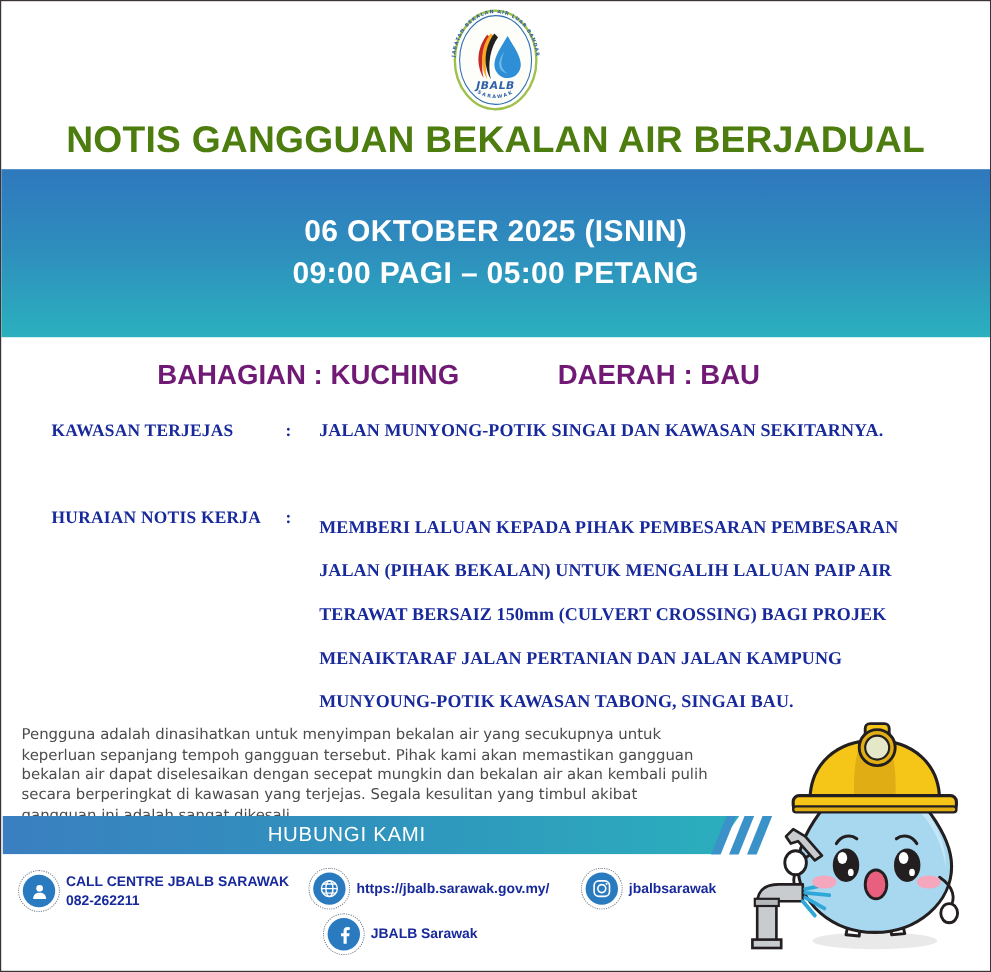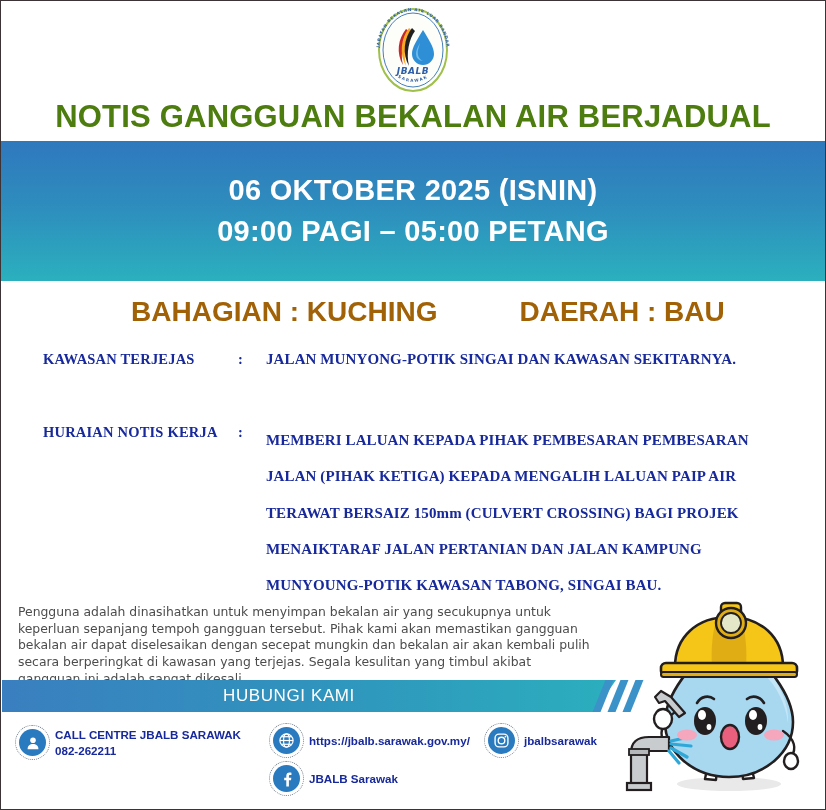--- a/index.html
+++ b/index.html
@@ -50,41 +50,41 @@
     position: relative;
     height: 140px;
     background: linear-gradient(180deg, #2f78bd 0%, #2e8cbd 45%, #2bb0be 100%);
     color: #ffffff;
     display: flex;
     flex-direction: column;
     align-items: center;
     justify-content: center;
   }
   .date-line {
-    font-size: 29px;
+    font-size: 25px;
     font-weight: bold;
     letter-spacing: 0.3px;
     line-height: 1.42;
     text-align: center;
     white-space: nowrap;
   }
 
   
   .region-row {
     position: relative;
     height: 62px;
     display: flex;
     align-items: center;
     padding-left: 130px;
     gap: 82px;
   }
   .region-item {
-    font-size: 28px;
-    font-weight: bold;
-    color: #a16207;
+    font-size: 23px;
+    font-weight: bold;
+    color: #701a75;
     white-space: nowrap;
   }
 
   
   .detail-row {
     position: relative;
     display: flex;
     align-items: flex-start;
     padding-left: 42px;
     font-family: Liberation Serif, serif;
@@ -183,21 +183,21 @@
     left: 14px;
     width: 640px;
   }
   .contact-item {
     position: absolute;
     display: flex;
     align-items: center;
     gap: 9px;
   }
   .c-phone { left: 4px;   top: 4px; }
-  .c-web   { left: 258px; top: 4px; }
+  .c-web   { left: 246px; top: 4px; }
   .c-fb    { left: 258px; top: 42px; }
   .c-ig    { left: 473px; top: 4px; }
 
   .c-icon {
     position: relative;
     width: 27px;
     height: 27px;
     flex: 0 0 27px;
     border-radius: 50%;
     background: #2a7ac0;
@@ -283,21 +283,21 @@
     <div class="detail-value">
       <div class="vline">JALAN MUNYONG-POTIK SINGAI DAN KAWASAN SEKITARNYA.</div>
     </div>
   </div>
 
   <div class="detail-row desc">
     <div class="detail-label">HURAIAN NOTIS KERJA</div>
     <div class="detail-colon">:</div>
     <div class="detail-value">
       <div class="vline">MEMBERI LALUAN KEPADA PIHAK PEMBESARAN PEMBESARAN</div>
-      <div class="vline">JALAN (PIHAK KETIGA) KEPADA MENGALIH LALUAN PAIP AIR</div>
+      <div class="vline">JALAN (PIHAK BEKALAN) UNTUK MENGALIH LALUAN PAIP AIR</div>
       <div class="vline">TERAWAT BERSAIZ 150mm (CULVERT CROSSING) BAGI PROJEK</div>
       <div class="vline">MENAIKTARAF JALAN PERTANIAN DAN JALAN KAMPUNG</div>
       <div class="vline">MUNYOUNG-POTIK KAWASAN TABONG, SINGAI BAU.</div>
     </div>
   </div>
 
   <div class="disclaimer">Pengguna adalah dinasihatkan untuk menyimpan bekalan air yang secukupnya untuk keperluan sepanjang tempoh gangguan tersebut. Pihak kami akan memastikan gangguan bekalan air dapat diselesaikan dengan secepat mungkin dan bekalan air akan kembali pulih secara berperingkat di kawasan yang terjejas. Segala kesulitan yang timbul akibat gangguan ini adalah sangat dikesali.</div>
 
   <div class="contact-bar">
     <span class="contact-bar-title">HUBUNGI KAMI</span>

